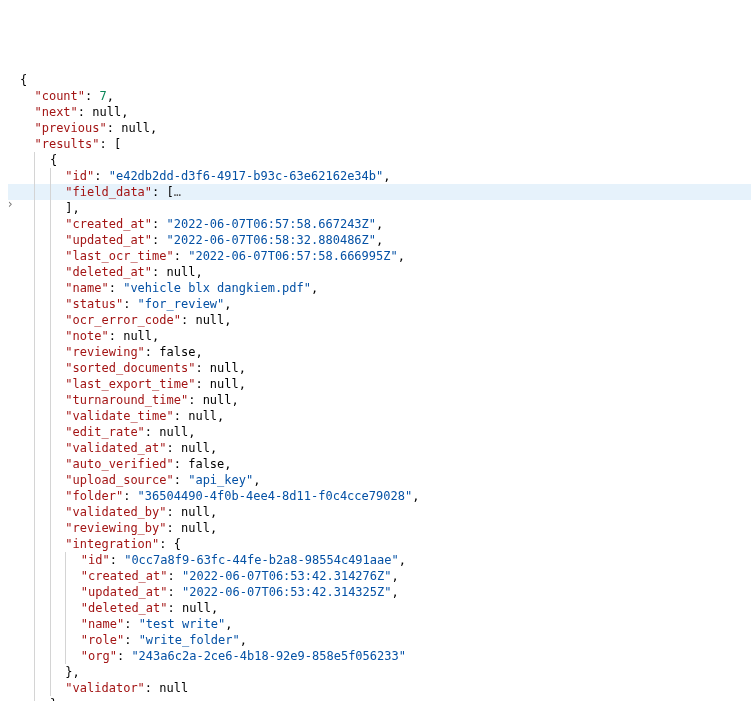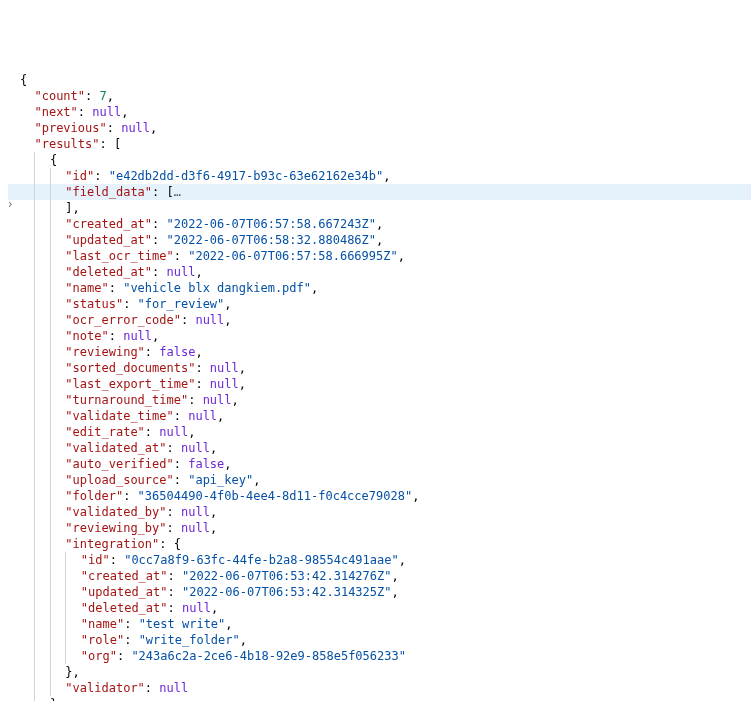--- a/index.html
+++ b/index.html
@@ -34,21 +34,21 @@
   }
   .line {
     display:block;
   }
   .hl {
     background: #e6f2fb;
   }
   .k { color: #a31515; }   
   .s { color: #0451a5; }   
   .n { color: #098658; }   
-  .b { color: #6d28d9; }   
+  .b { color: #000000; }   
   .p { color: #000; }      
   .ell { color:#555; }
   .guide {
     border-left: 1px solid #d4d4d4;
     display:inline-block;
     height:16px;
     vertical-align:top;
     box-sizing:border-box;
   }
 </style>

